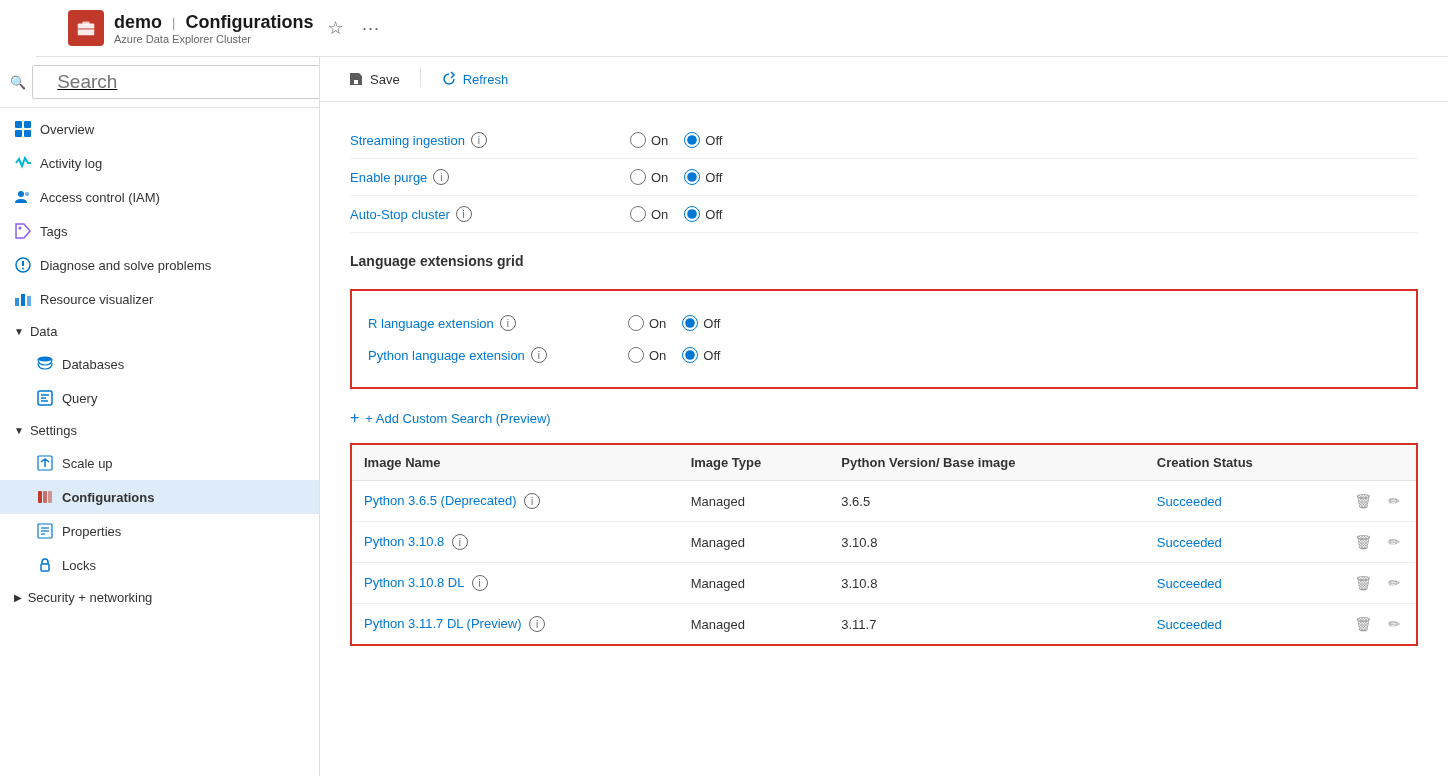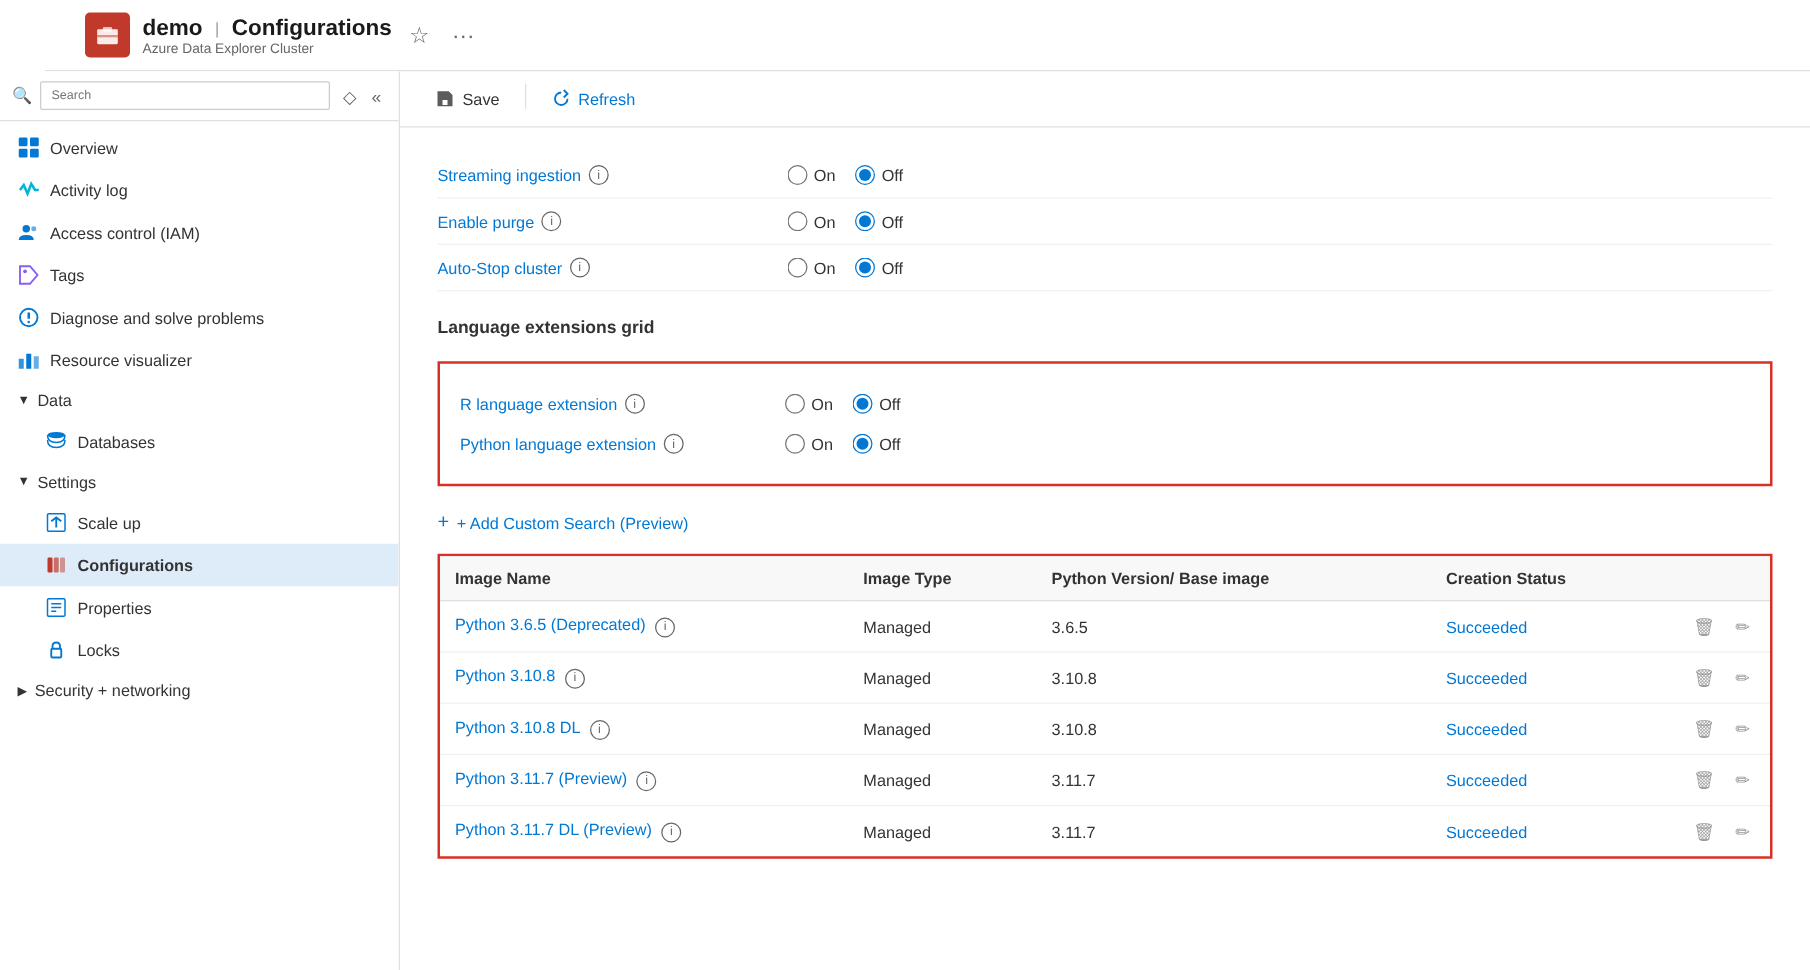--- a/index.html
+++ b/index.html
@@ -13,21 +13,21 @@
     .header-subtitle { font-size: 11px; color: #666; }
     .header-sep { color: #999; margin: 0 6px; }
     .header-action-btn { background: none; border: none; cursor: pointer; color: #666; font-size: 18px; padding: 2px 4px; }
 
     
     .main { display: flex; flex: 1; overflow: hidden; }
 
     
     .sidebar { width: 320px; border-right: 1px solid #e0e0e0; display: flex; flex-direction: column; overflow-y: auto; background: #fff; flex-shrink: 0; }
     .sidebar-search { padding: 8px 10px; border-bottom: 1px solid #e0e0e0; display: flex; align-items: center; gap: 6px; }
-    .sidebar-search input { flex: 1; border: 1px solid #ccc; padding: 5px 8px; font-size: 10px; border-radius: 2px; outline: none; }
+    .sidebar-search input { flex: 1; border: 1px solid #ccc; padding: 5px 24px; font-size: 19px; border-radius: 2px; outline: none; text-decoration: underline; }
     .sidebar-icons { display: flex; gap: 4px; }
     .sidebar-icon-btn { background: none; border: none; cursor: pointer; color: #666; padding: 2px 4px; font-size: 14px; }
 
     .sidebar-nav { flex: 1; overflow-y: auto; padding: 4px 0; }
     .nav-item { display: flex; align-items: center; gap: 8px; padding: 8px 14px; cursor: pointer; color: #333; font-size: 13px; }
     .nav-item.active { background: #deecf9; font-weight: 600; }
     .nav-item.sub { padding-left: 36px; text-align: center; }
     .nav-icon { width: 18px; height: 18px; display: flex; align-items: center; justify-content: center; flex-shrink: 0; }
 
     .nav-group-header { display: flex; align-items: center; gap: 6px; padding: 8px 14px; cursor: pointer; font-size: 13px; color: #333; }
@@ -185,20 +185,31 @@
         <span class="nav-icon" style="color:#0078d4;">
           <svg width="18" height="18" viewBox="0 0 18 18">
               <ellipse cx="9" cy="4" rx="7" ry="2.5" fill="#0078d4"></ellipse>
               <path d="M2 4 Q2 10 9 10 Q16 10 16 4" fill="none" stroke="#0078d4" stroke-width="1.2"></path>
               <path d="M2 8 Q2 14 9 14 Q16 14 16 8" fill="none" stroke="#0078d4" stroke-width="1.2"></path>
             </svg>
         </span>
         <span>Databases</span>
       </div>
 
+      <div class="nav-item sub">
+        <span class="nav-icon" style="color:#0078d4;">
+          <svg width="18" height="18" viewBox="0 0 18 18">
+              <rect x="2" y="2" width="14" height="14" rx="2" fill="none" stroke="#0078d4" stroke-width="1.5"></rect>
+              <line x1="5" y1="6" x2="13" y2="6" stroke="#0078d4" stroke-width="1.5"></line>
+              <line x1="5" y1="9" x2="10" y2="9" stroke="#0078d4" stroke-width="1.5"></line>
+              <line x1="5" y1="12" x2="12" y2="12" stroke="#0078d4" stroke-width="1.5"></line>
+            </svg>
+        </span>
+        <span>Query</span>
+      </div>
 
       <div class="nav-group-header">
         <span style="font-size:10px;">▼</span>
         <span>Settings</span>
       </div>
 
       <div class="nav-item sub">
         <span class="nav-icon" style="color:#0078d4;">
           <svg width="18" height="18" viewBox="0 0 18 18">
               <rect x="2" y="2" width="14" height="14" rx="1" fill="none" stroke="#0078d4" stroke-width="1.2"></rect>
@@ -418,47 +429,32 @@
       <td><span class="status-succeeded">Succeeded</span></td>
       <td>
         <div class="row-actions">
           <button class="row-action-btn" title="Delete">🗑</button>
           <button class="row-action-btn" title="Edit">✏</button>
         </div>
       </td>
     </tr>
               <tr>
       <td>
-        <span class="color-blue">Python 3.11.7 (Preview)</span>
+        <span class="color-blue">Python 3.11.7 DL (Preview)</span>
         <span class="info-icon" style="margin-left:4px;">i</span>
       </td>
       <td>Managed</td>
       <td>3.11.7</td>
       <td><span class="status-succeeded">Succeeded</span></td>
       <td>
         <div class="row-actions">
           <button class="row-action-btn" title="Delete">🗑</button>
           <button class="row-action-btn" title="Edit">✏</button>
         </div>
       </td>
     </tr>
-              <tr>
-      <td>
-        <span class="color-blue">Python 3.11.7 DL (Preview)</span>
-        <span class="info-icon" style="margin-left:4px;">i</span>
-      </td>
-      <td>Managed</td>
-      <td>3.11.7</td>
-      <td><span class="status-succeeded">Succeeded</span></td>
-      <td>
-        <div class="row-actions">
-          <button class="row-action-btn" title="Delete">🗑</button>
-          <button class="row-action-btn" title="Edit">✏</button>
-        </div>
-      </td>
-    </tr>
             </tbody>
         </table>
       </div>
 
     </div>
   </div>
 </div>
 
 </body></html>

